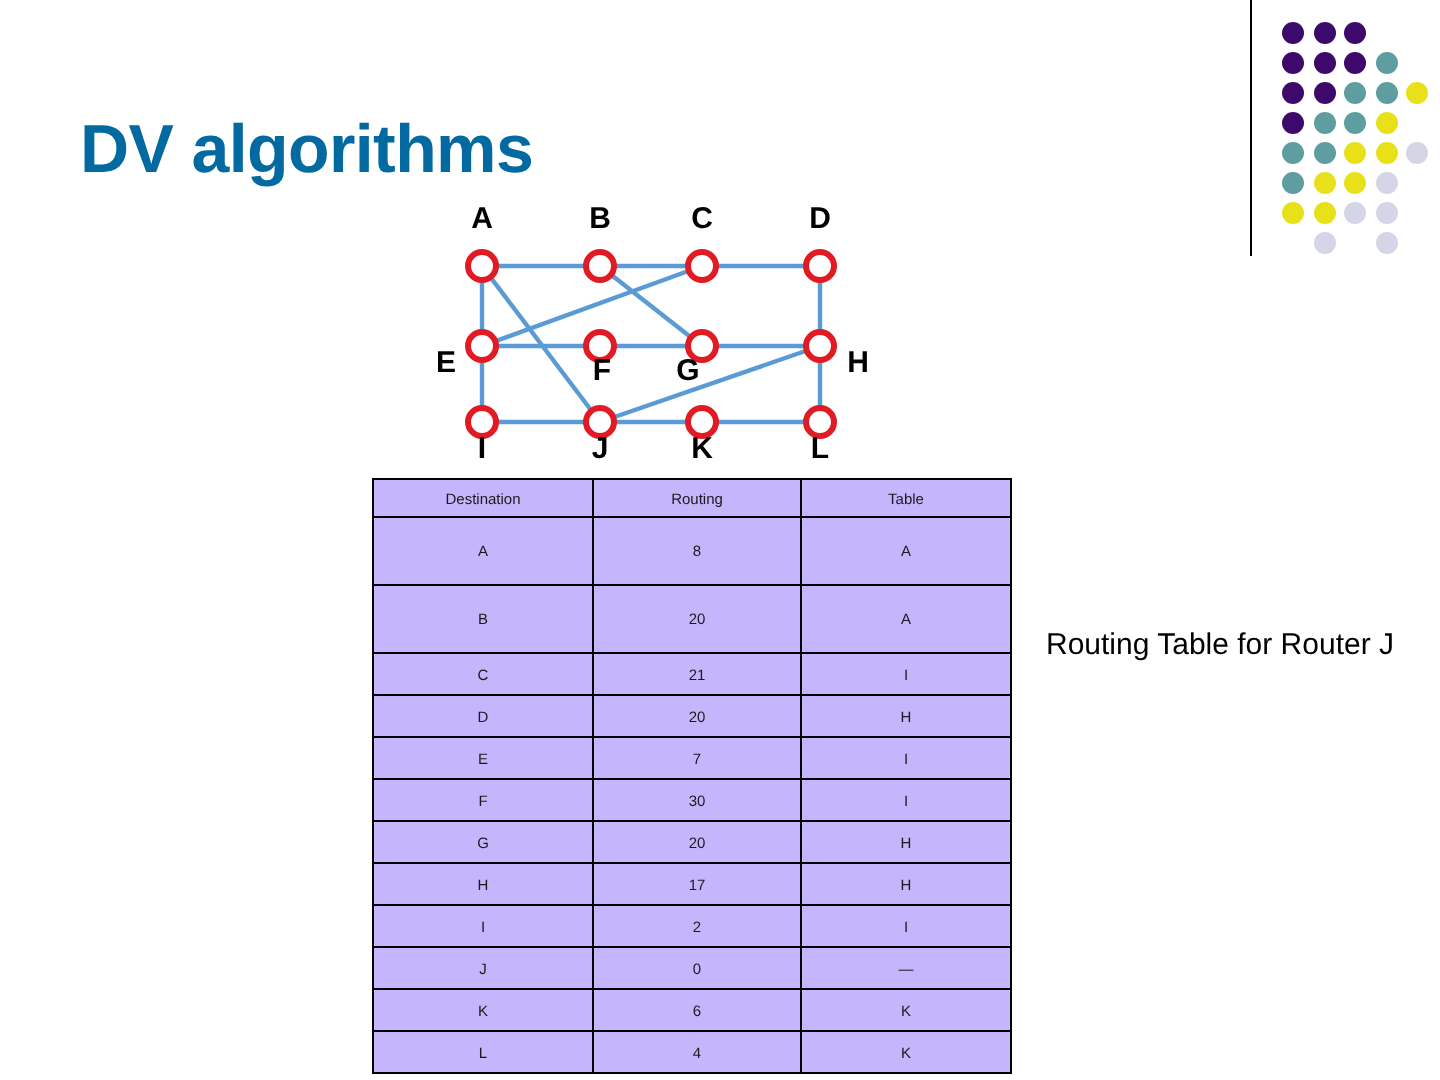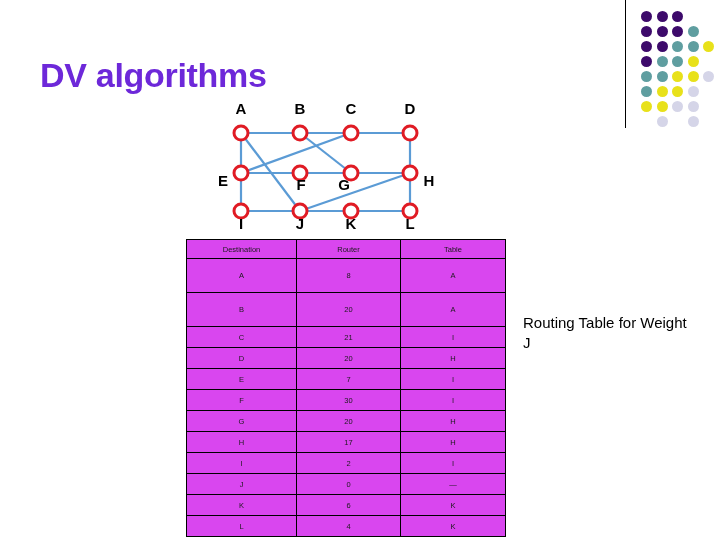--- a/index.html
+++ b/index.html
@@ -15,21 +15,21 @@
     font-family: "Liberation Sans", sans-serif;
   }
 
   
   #slide-title {
     position: absolute;
     left: 40px;
     top: 58px;
     font-size: 34px;
     font-weight: bold;
-    color: #6d28d9;
+    color: #0369a1;
     letter-spacing: -0.3px;
     line-height: 1.05;
     white-space: nowrap;
   }
 
   
   #corner-decoration {
     position: absolute;
     left: 620px;
     top: 0px;
@@ -63,21 +63,21 @@
     display: block;
   }
 
   
   #routing-table {
     position: absolute;
     left: 186px;
     top: 239px;
     width: 319px;
     border-collapse: collapse;
-    background: #d946ef;
+    background: #c4b5fd;
     table-layout: fixed;
   }
   #routing-table td, #routing-table th {
     border: 1px solid #000000;
     text-align: center;
     font-size: 7.5px;
     color: #1a1a1a;
     font-weight: normal;
     padding: 0;
   }
@@ -196,21 +196,21 @@
 
 <table id="routing-table">
   <colgroup>
     <col class="c-dest">
       <col class="c-weight">
       <col class="c-line">
   </colgroup>
   <thead>
     <tr>
       <th>Destination</th>
-      <th>Router</th>
+      <th>Routing</th>
       <th>Table</th>
     </tr>
   </thead>
   <tbody id="routing-table-body">
       <tr class="row-tall">
         <td>A</td>
         <td>8</td>
         <td>A</td>
       </tr>
       <tr class="row-tall">
@@ -264,13 +264,13 @@
         <td>K</td>
       </tr>
       <tr class="row-short">
         <td>L</td>
         <td>4</td>
         <td>K</td>
       </tr>
     </tbody>
 </table>
 
-<div id="table-caption">Routing Table for Weight J</div>
+<div id="table-caption">Routing Table for Router J</div>
 
 </body></html>

